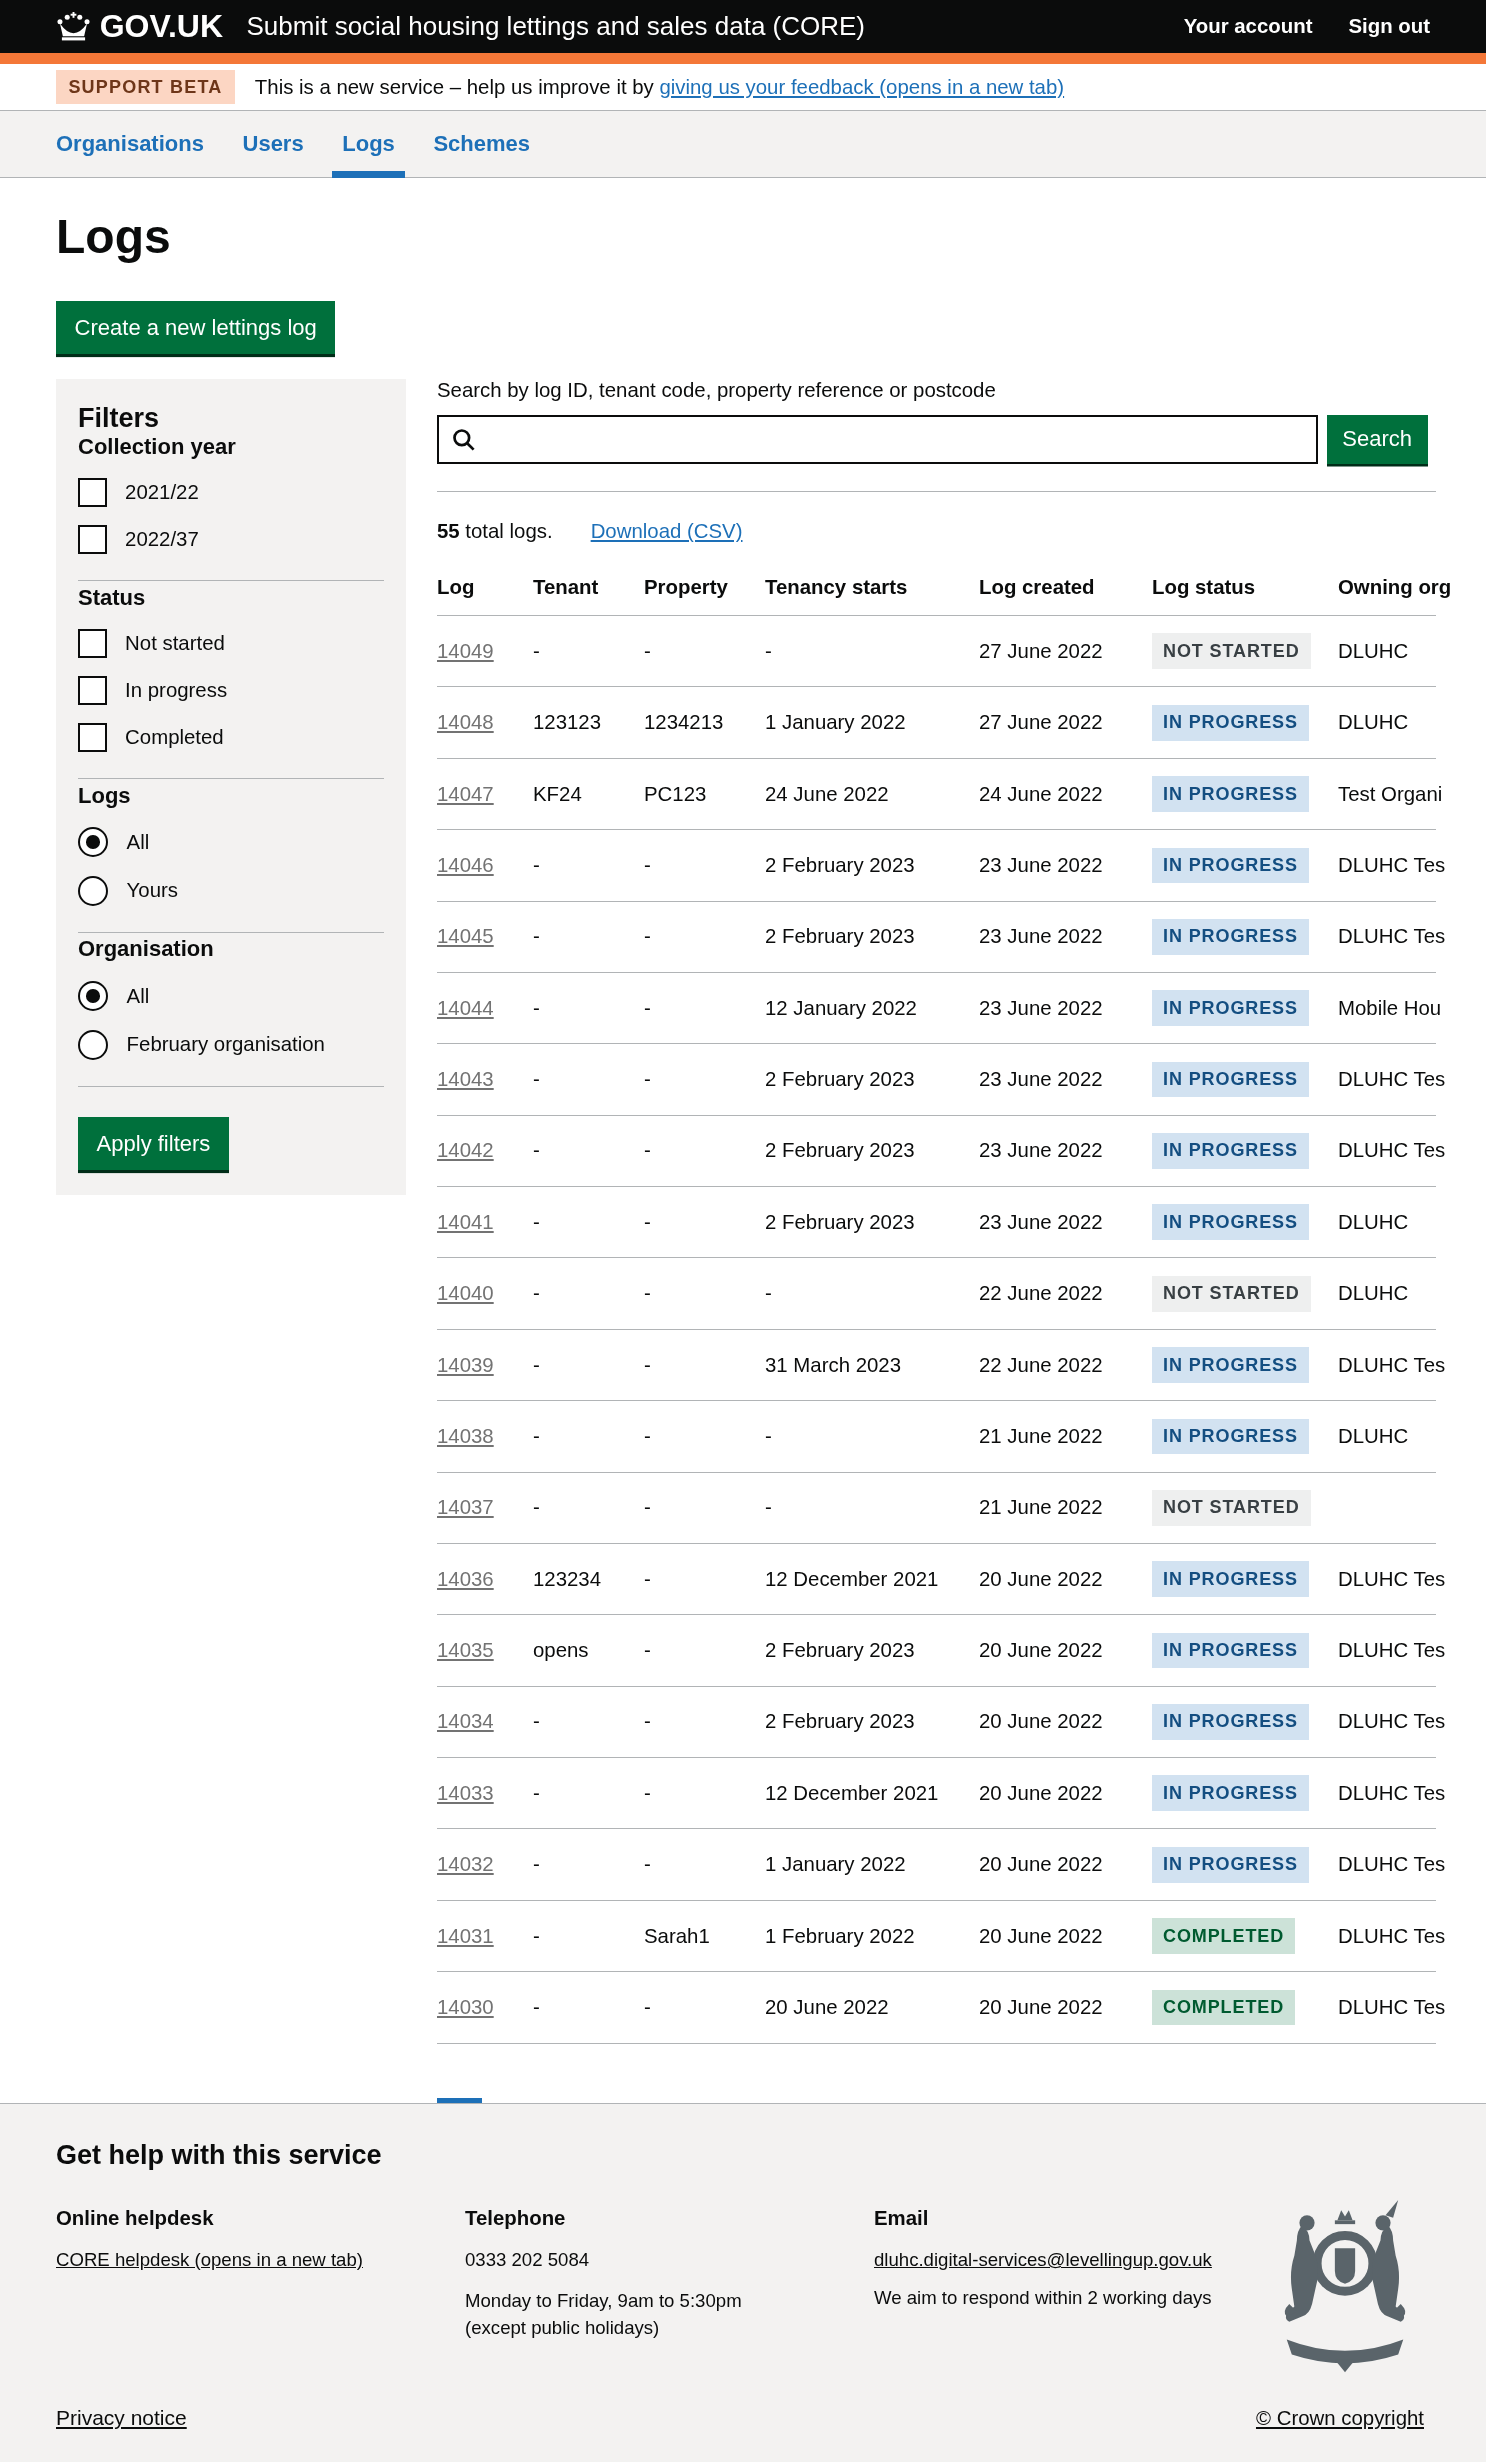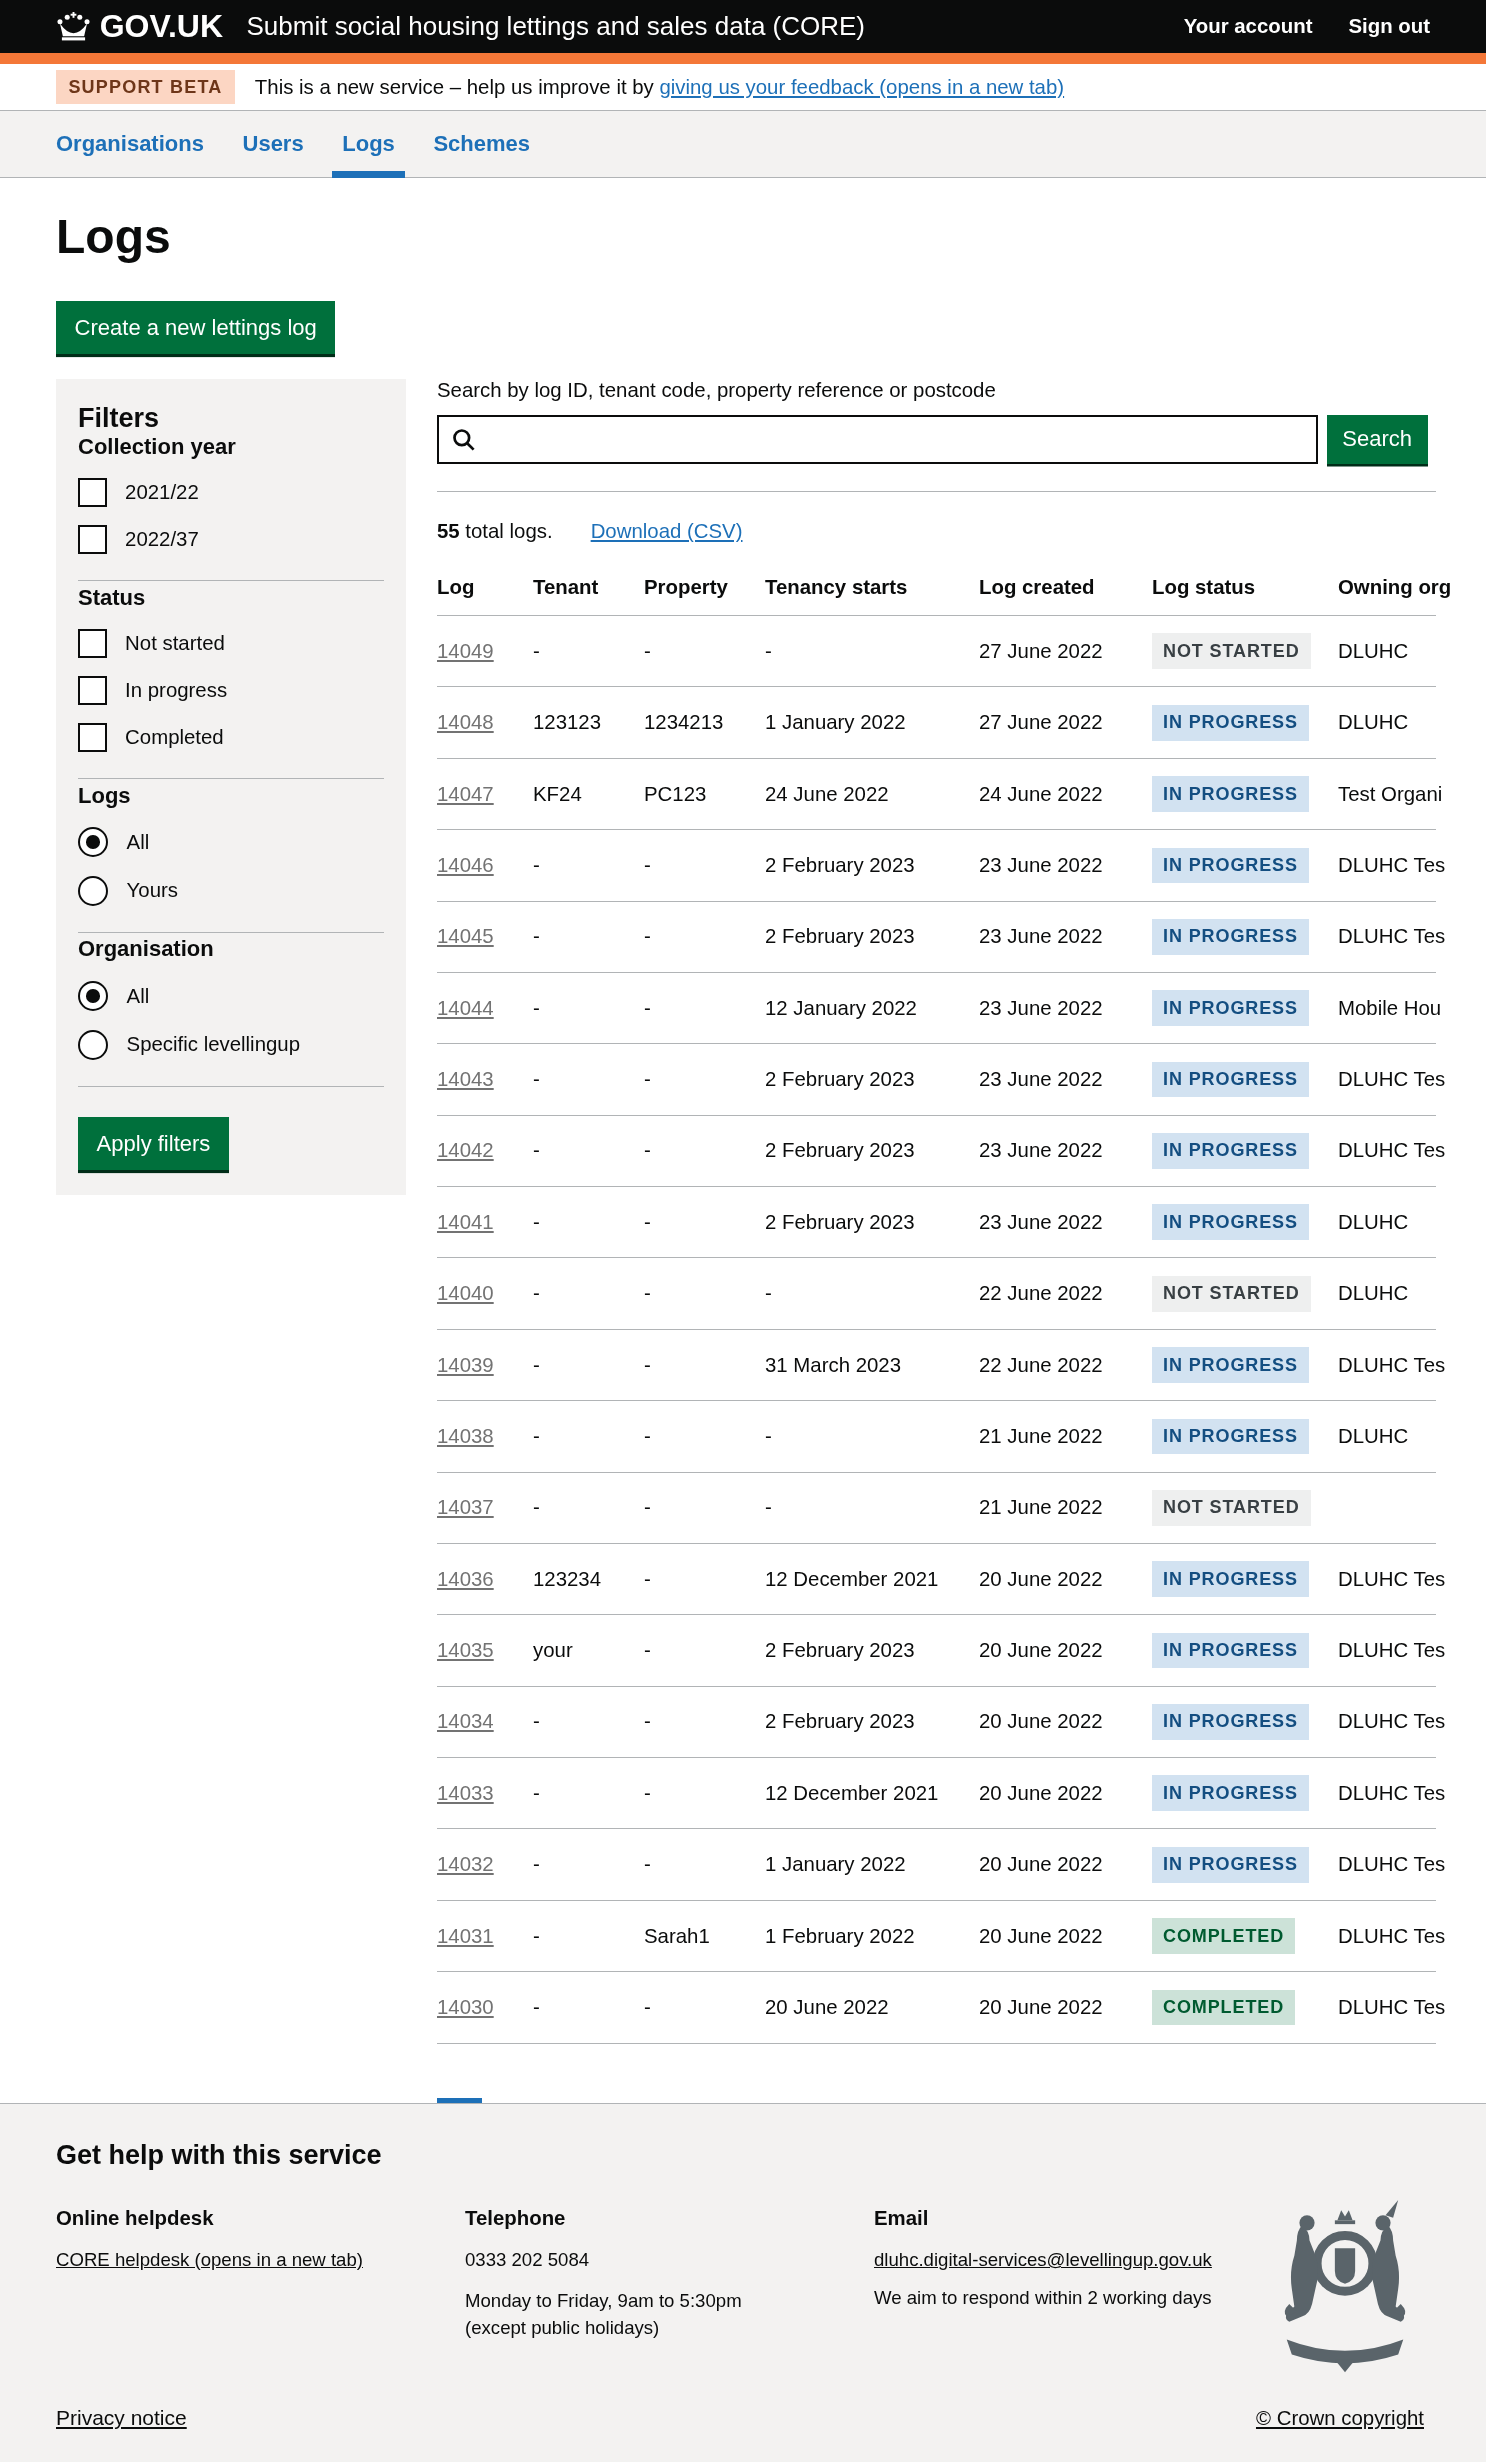--- a/index.html
+++ b/index.html
@@ -197,21 +197,21 @@
       </div>
       <hr class="filter-divider">
 
       <h3>Organisation</h3>
       <div class="opt-row">
         <span class="radio checked"></span>
         <label>All</label>
       </div>
       <div class="opt-row">
         <span class="radio"></span>
-        <label>Specific levellingup</label>
+        <label>February organisation</label>
       </div>
       <hr class="filter-divider">
 
       <button class="btn apply-btn">Apply filters</button>
     </aside>
 
     <section class="results-col">
       <label class="search-label">Search by log ID, tenant code, property reference or postcode</label>
       <div class="search-row">
         <div class="search-box">
@@ -376,21 +376,21 @@
             <td><a class="log-link">14036</a></td>
             <td>123234</td>
             <td>-</td>
             <td>12 December 2021</td>
             <td>20 June 2022</td>
             <td><span class="tag" data-status="in-progress">In progress</span></td>
             <td>DLUHC Tes</td>
           </tr>
           <tr>
             <td><a class="log-link">14035</a></td>
-            <td>your</td>
+            <td>opens</td>
             <td>-</td>
             <td>2 February 2023</td>
             <td>20 June 2022</td>
             <td><span class="tag" data-status="in-progress">In progress</span></td>
             <td>DLUHC Tes</td>
           </tr>
           <tr>
             <td><a class="log-link">14034</a></td>
             <td>-</td>
             <td>-</td>

